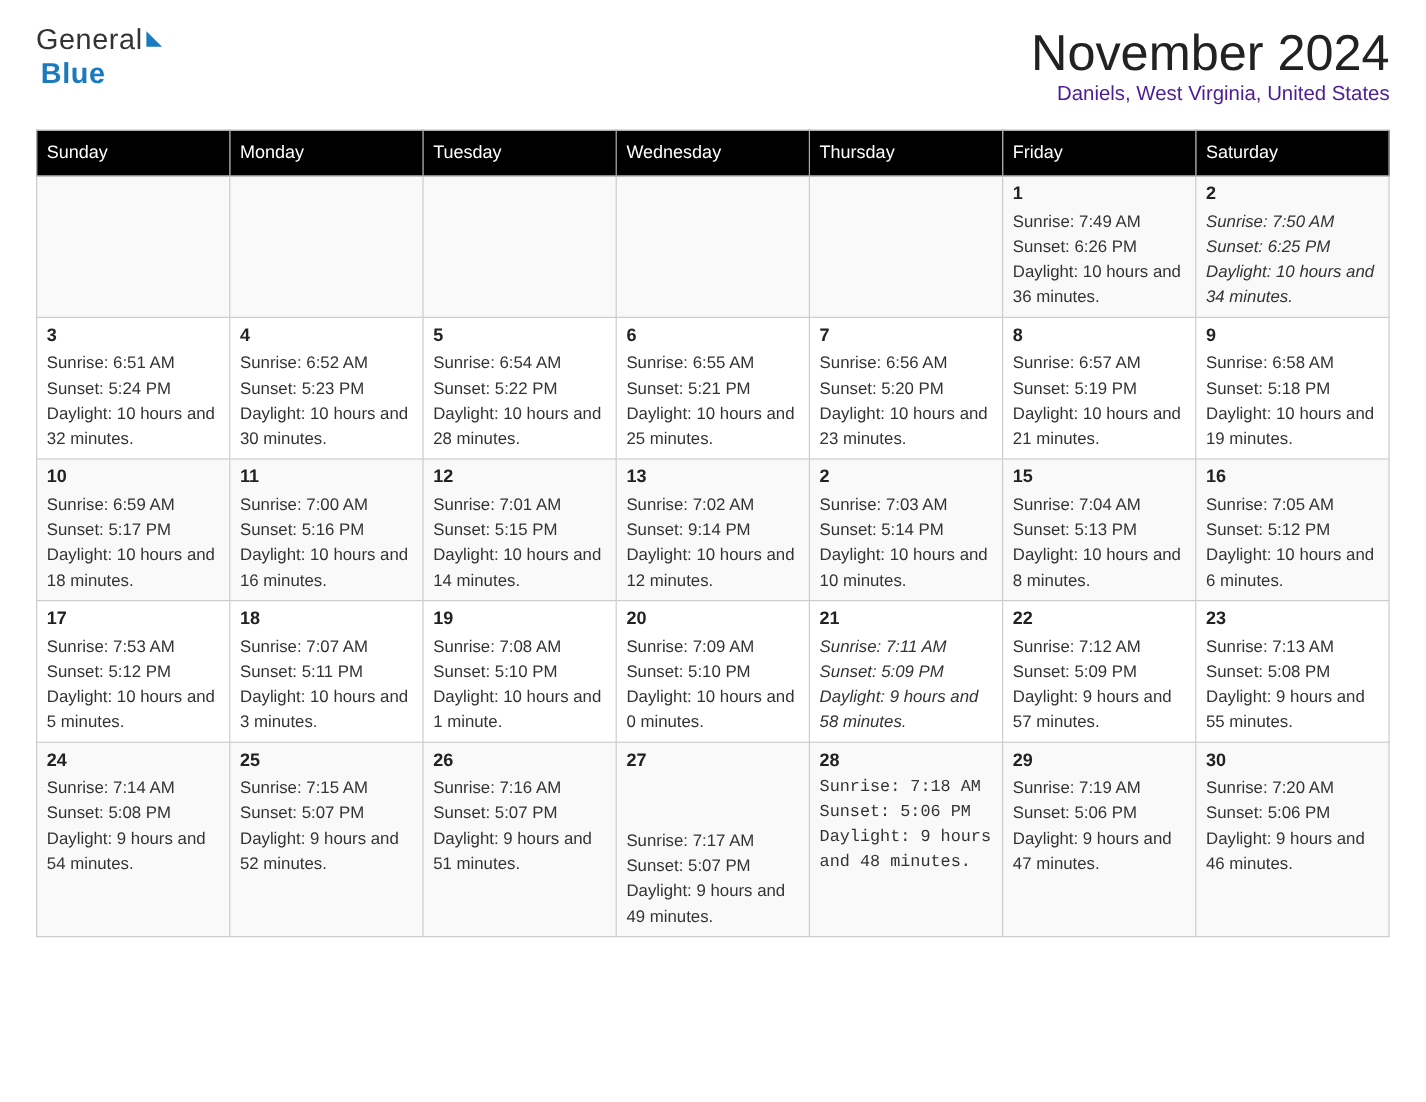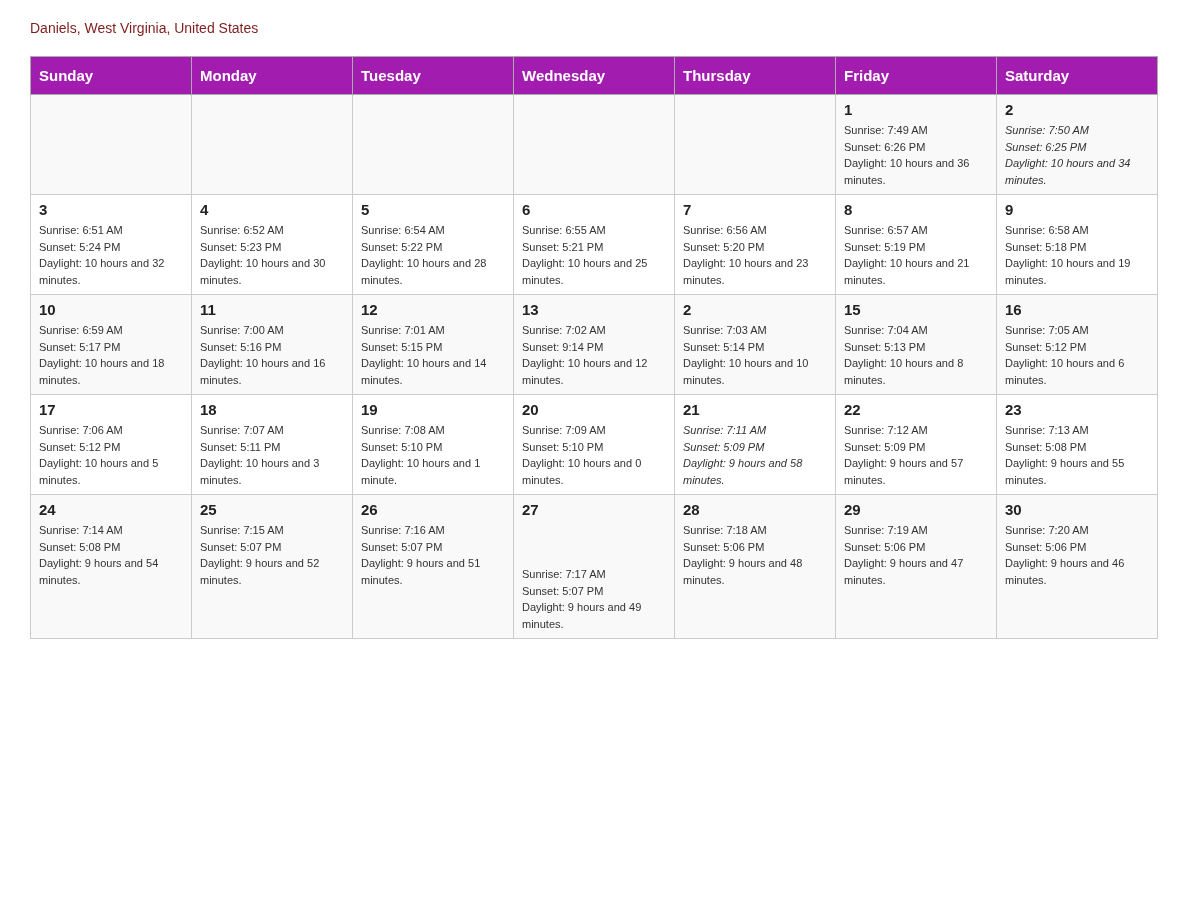--- a/index.html
+++ b/index.html
@@ -17,55 +17,55 @@
     }
     .title-section {
       text-align: right;
     }
     .main-title {
       font-size: 42px;
       font-weight: normal;
       color: #222;
     }
     .subtitle {
-      font-size: 14px;
-      color: #7f1d1d;
+      font-size: 17px;
+      color: #4c1d95;
     }
     .calendar {
       width: 100%;
       border-collapse: collapse;
       border: 1px solid #aaa;
     }
     .calendar th {
-      background-color: #a21caf;
+      background-color: #000000;
       color: #fff;
       padding: 10px 8px;
       font-size: 15px;
-      font-weight: bold;
+      font-weight: normal;
       text-align: left;
       border: 1px solid #aaa;
     }
     .calendar td {
       vertical-align: top;
       padding: 6px 8px;
       border: 1px solid #ccc;
       width: 14.28%;
       min-height: 100px;
       font-size: 13px;
       color: #333;
     }
     .day-number {
       font-size: 15px;
       font-weight: bold;
       color: #222;
       display: block;
       margin-bottom: 4px;
     }
     .day-info {
-      font-size: 11px;
+      font-size: 14px;
       line-height: 1.5;
       color: #333;
     }
     .calendar tr td {
       background: #fff;
     }
     .calendar tr:nth-child(odd) td {
       background: #f9f9f9;
     }
     .calendar tbody tr td {
@@ -83,21 +83,31 @@
       align-items: center;
     }
     .logo-bottom {
       margin-left: 2px;
     }
   </style>
 </head>
 <body>
 
 <div class="header">
+  <div class="logo-container">
+    <div class="logo-top">
+      <span style="font-size:24px;color:#333;font-weight:normal;letter-spacing:0.5px;">General</span>
+      <span style="display:inline-block;width:0;height:0;border-left:13px solid #1a7abf;border-top:13px solid transparent;margin-left:3px;vertical-align:middle;position:relative;top:-2px;"></span>
+    </div>
+    <div class="logo-bottom">
+      <span style="font-size:24px;color:#1a7abf;font-weight:bold;letter-spacing:0.5px;margin-left:2px;">Blue</span>
+    </div>
+  </div>
   <div class="title-section">
+    <h1 class="main-title">November 2024</h1>
     <p class="subtitle">Daniels, West Virginia, United States</p>
   </div>
 </div>
 
 <table class="calendar">
   <thead>
     <tr>
       <th>Sunday</th>
       <th>Monday</th>
       <th>Tuesday</th>
@@ -211,21 +221,21 @@
         <td>
           <span class="day-number">16</span>
           <div class="day-info" style="white-space: pre-line;">Sunrise: 7:05 AM
 Sunset: 5:12 PM
 Daylight: 10 hours and 6 minutes.</div>
         </td>
       </tr>
       <tr class="row-odd">
         <td>
           <span class="day-number">17</span>
-          <div class="day-info" style="white-space: pre-line;">Sunrise: 7:06 AM
+          <div class="day-info" style="white-space: pre-line;">Sunrise: 7:53 AM
 Sunset: 5:12 PM
 Daylight: 10 hours and 5 minutes.</div>
         </td>
         <td>
           <span class="day-number">18</span>
           <div class="day-info" style="white-space: pre-line;">Sunrise: 7:07 AM
 Sunset: 5:11 PM
 Daylight: 10 hours and 3 minutes.</div>
         </td>
         <td>
@@ -279,21 +289,21 @@
 Daylight: 9 hours and 51 minutes.</div>
         </td>
         <td>
           <span class="day-number">27</span>
           <div class="day-info" style="white-space: pre-line; margin-top: 48px;">Sunrise: 7:17 AM
 Sunset: 5:07 PM
 Daylight: 9 hours and 49 minutes.</div>
         </td>
         <td>
           <span class="day-number">28</span>
-          <div class="day-info" style="white-space: pre-line;">Sunrise: 7:18 AM
+          <div class="day-info" style="white-space: pre-line; font-family: Liberation Mono, monospace;">Sunrise: 7:18 AM
 Sunset: 5:06 PM
 Daylight: 9 hours and 48 minutes.</div>
         </td>
         <td>
           <span class="day-number">29</span>
           <div class="day-info" style="white-space: pre-line;">Sunrise: 7:19 AM
 Sunset: 5:06 PM
 Daylight: 9 hours and 47 minutes.</div>
         </td>
         <td>

